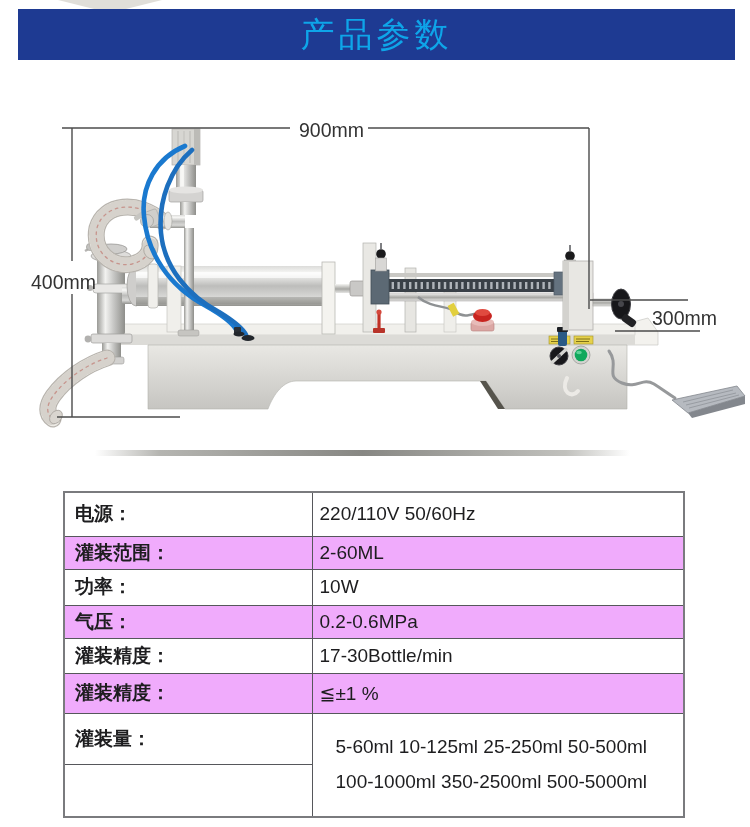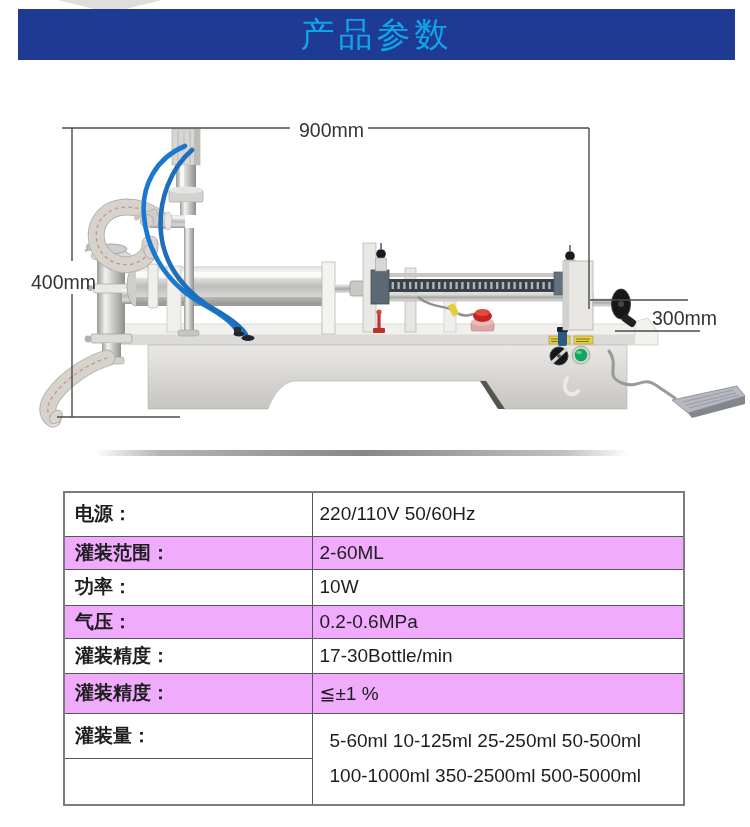--- a/index.html
+++ b/index.html
@@ -24,21 +24,21 @@
     border-collapse:collapse; table-layout:fixed;
     border:2px solid #7a7b7e; color:#1d1d1f;
   }
   table.spec td {
     border:1px solid #56575b; font-size:19px; vertical-align:middle;
     overflow:hidden; white-space:nowrap;
   }
   td.lbl { padding-left:10px;font-weight:bold; }
   td.val { padding-left:7px; }
   tr.alt { background:#f0abfc; }
-  td.merged { padding:10px; }
+  td.merged { padding:16px; }
   td.merged .vline {
     height:35px; display:flex; align-items:center; padding-left:7px;
   }
   .dimtext { font-family:"Liberation Sans","DejaVu Sans",sans-serif; font-size:19.5px; fill:#333333; }
 </style>
 </head>
 <body>
 
 <svg class="top-sliver" width="750" height="16">
   <polygon points="58,0 162,0 110,13" fill="#e0ded9"></polygon>

